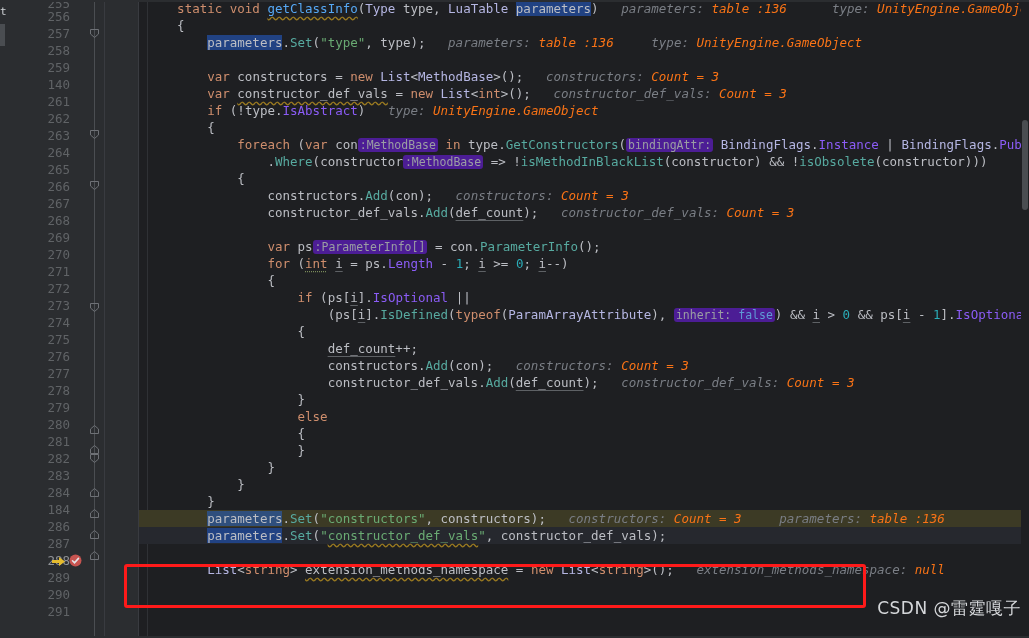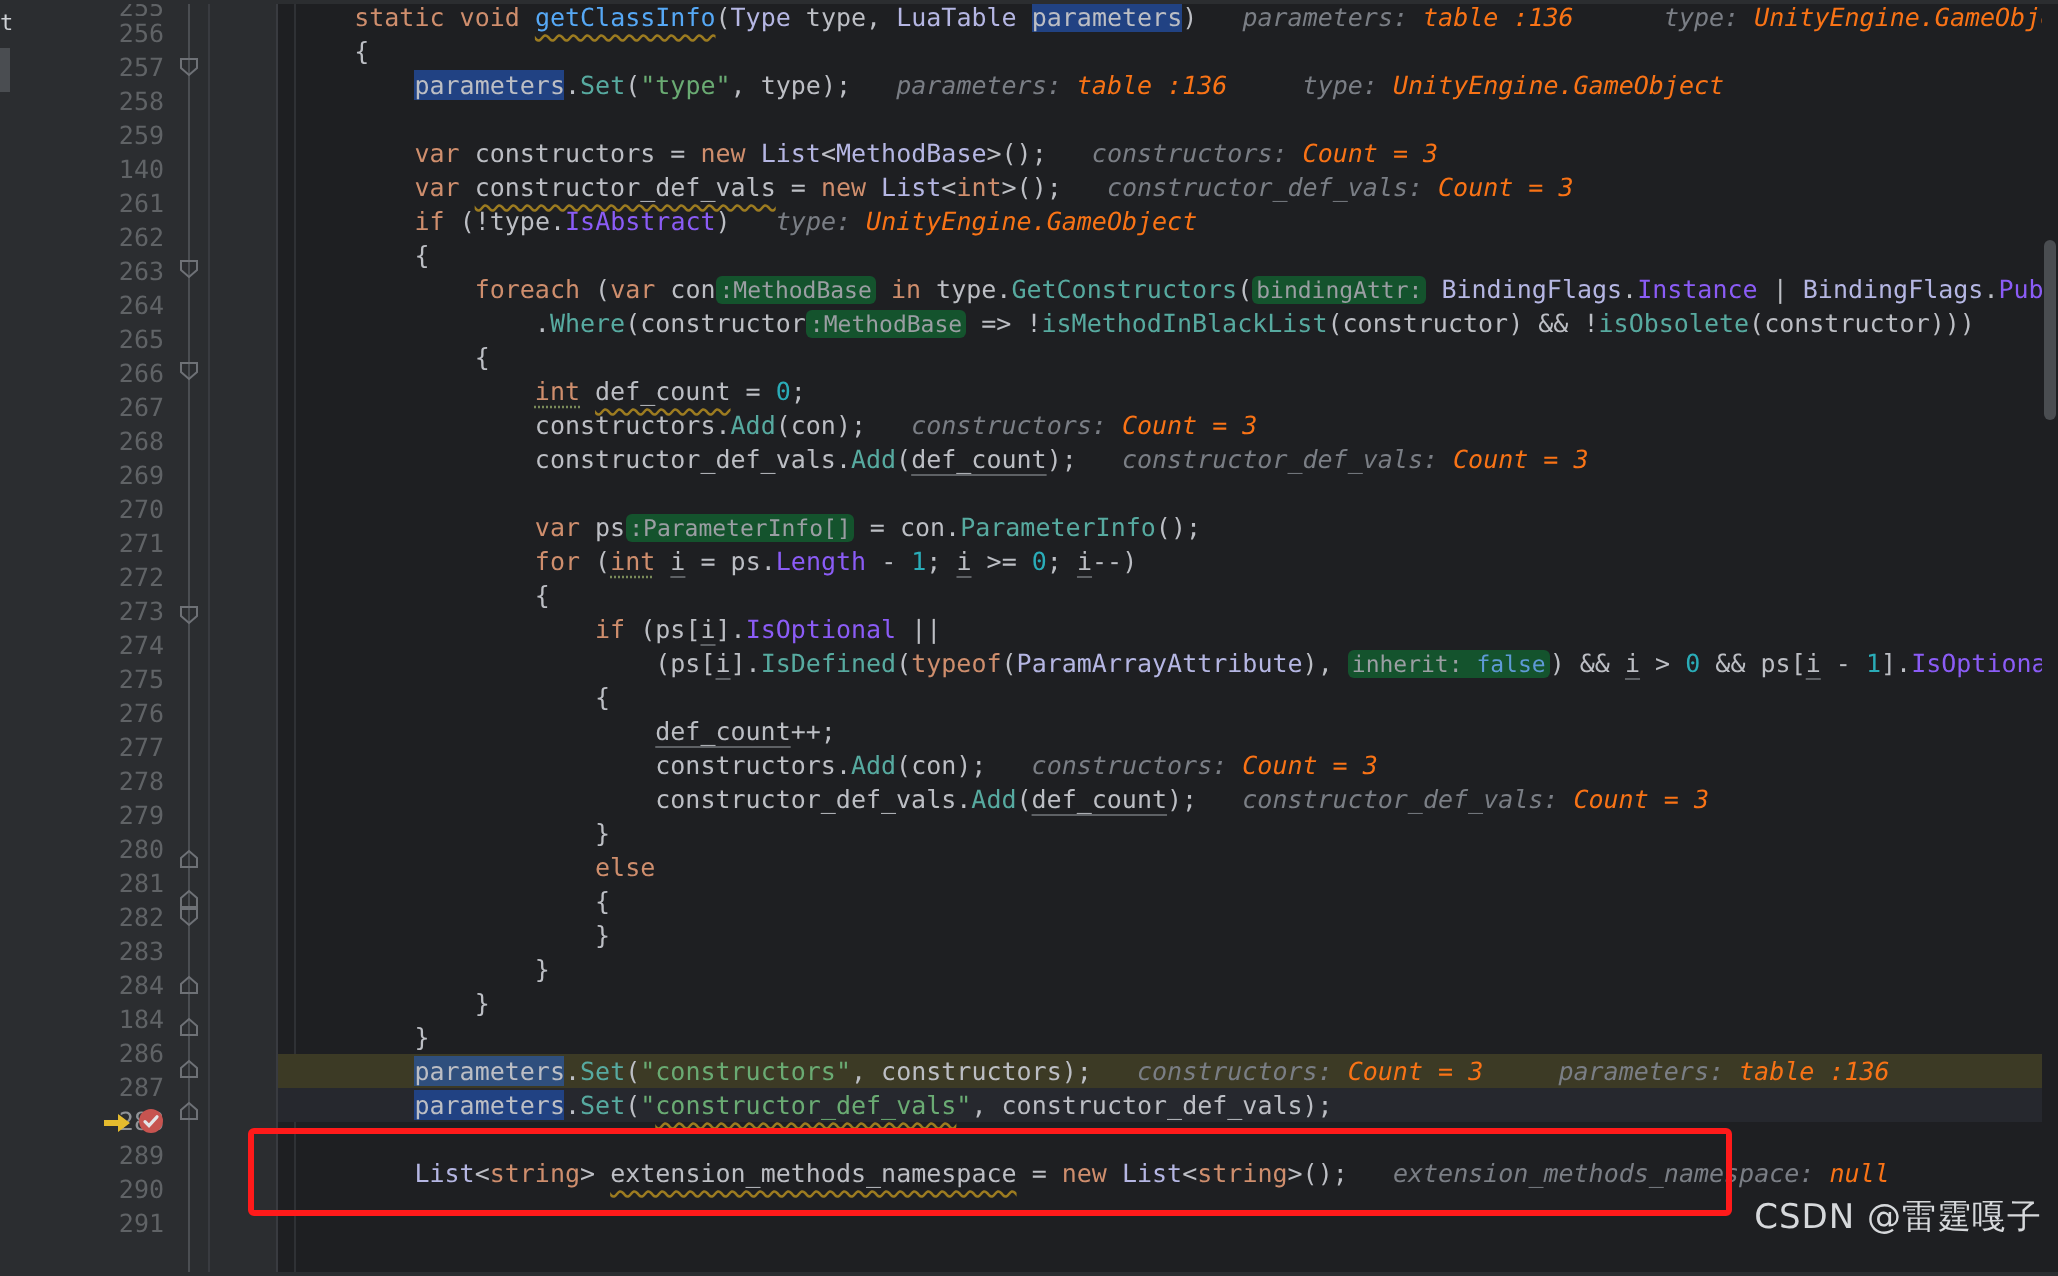--- a/index.html
+++ b/index.html
@@ -21,21 +21,21 @@
     position:absolute; left:0; top:24px; width:5px; height:22px;
     background:#4a4d51;
   }
   .far-left-strip .tab-letter {
     position:absolute; left:0px; top:5px; font-size:11px; color:#cfd2d6;
   }
 
   .gutter {
     width:131px; background:#2b2d30; position:relative; flex:none;
   }
-  .linenums { position:absolute; left:12px; top:0; width:68px; }
+  .linenums { position:absolute; left:0; top:0; width:68px; }
   .lnum {
     height:17px; line-height:17px; text-align:right;
     padding-right:6px; color:#606366; font-size:12.5px;
   }
   .lnum.exec { color:#8f9296; }
 
   .gutter-icons { position:absolute; left:40px; top:0; width:50px; }
   .gutter-icon-row { height:17px; position:relative; }
 
   
@@ -73,21 +73,21 @@
   .fld  { color:#8b5cf6; }
   .punc { color:#bcbec4; }
   .usage{ color:#868a91; font-family:"DejaVu Sans Mono","Liberation Mono",monospace; font-size:11.5px; }
 
   .hint {
     color:#7a7e85; font-style:italic;
   }
   .hint .hv { color:#f97316; font-style:italic; }
 
   .pchip {
-    background:#14532d; color:#9b9ea3; border-radius:3px;
+    background:#4c1d95; color:#9b9ea3; border-radius:3px;
     padding:0 2px; font-style:normal; font-size:11.5px;
   }
   .pchip .pv { color:#5f9ad6; }
 
   .sel-token { background:#214283; }
   .sel-token-dim { background:#2f4f7d; }
 
   .warnu {
     text-decoration:underline wavy #9c7b20;
     text-decoration-skip-ink:none;
@@ -286,21 +286,20 @@
         <div class="line"><span style="white-space:pre">    </span><span class="punc">{</span></div>
         <div class="line"><span style="white-space:pre">        </span><span class="sel-token">parameters</span><span class="punc">.</span><span class="meth2">Set</span><span class="punc">(</span><span class="str">"type"</span><span class="punc">,</span> <span class="id">type</span><span class="punc">);</span><span class="hint">   parameters: <span class="hv">table :136</span>     type: <span class="hv">UnityEngine.GameObject</span></span></div>
         <div class="line"><span style="white-space:pre"></span></div>
         <div class="line"><span style="white-space:pre">        </span><span class="kw">var</span> <span class="id">constructors</span> <span class="punc">=</span> <span class="kw">new</span> <span class="typ">List</span><span class="punc">&lt;</span><span class="typ">MethodBase</span><span class="punc">&gt;();</span><span class="hint">   constructors: <span class="hv">Count = 3</span></span></div>
         <div class="line"><span style="white-space:pre">        </span><span class="kw">var</span> <span class="id warnu">constructor_def_vals</span> <span class="punc">=</span> <span class="kw">new</span> <span class="typ">List</span><span class="punc">&lt;</span><span class="kw">int</span><span class="punc">&gt;();</span><span class="hint">   constructor_def_vals: <span class="hv">Count = 3</span></span></div>
         <div class="line"><span style="white-space:pre">        </span><span class="kw">if</span> <span class="punc">(!</span><span class="id">type</span><span class="punc">.</span><span class="fld">IsAbstract</span><span class="punc">)</span><span class="hint">   type: <span class="hv">UnityEngine.GameObject</span></span></div>
         <div class="line"><span style="white-space:pre">        </span><span class="punc">{</span></div>
         <div class="line"><span style="white-space:pre">            </span><span class="kw">foreach</span> <span class="punc">(</span><span class="kw">var</span> <span class="id">con</span><span class="pchip">:MethodBase</span> <span class="kw">in</span> <span class="id">type</span><span class="punc">.</span><span class="meth2">GetConstructors</span><span class="punc">(</span><span class="pchip"><span class="pv2">bindingAttr:</span></span> <span class="typ">BindingFlags</span><span class="punc">.</span><span class="fld">Instance</span> <span class="punc">|</span> <span class="typ">BindingFlags</span><span class="punc">.</span><span class="fld">Public</span>  </div>
         <div class="line"><span style="white-space:pre">                </span><span class="punc">.</span><span class="meth2">Where</span><span class="punc">(</span><span class="id">constructor</span><span class="pchip">:MethodBase</span> <span class="punc">=&gt;</span> <span class="punc">!</span><span class="meth2">isMethodInBlackList</span><span class="punc">(</span><span class="id">constructor</span><span class="punc">)</span> <span class="punc">&amp;&amp;</span> <span class="punc">!</span><span class="meth2">isObsolete</span><span class="punc">(</span><span class="id">constructor</span><span class="punc">)))</span></div>
         <div class="line"><span style="white-space:pre">            </span><span class="punc">{</span></div>
-        <div class="line"><span style="white-space:pre">                </span><span class="kw dotu">int</span> <span class="id warnu">def_count</span> <span class="punc">=</span> <span class="num">0</span><span class="punc">;</span></div>
         <div class="line"><span style="white-space:pre">                </span><span class="id">constructors</span><span class="punc">.</span><span class="meth2">Add</span><span class="punc">(</span><span class="id">con</span><span class="punc">);</span><span class="hint">   constructors: <span class="hv">Count = 3</span></span></div>
         <div class="line"><span style="white-space:pre">                </span><span class="id">constructor_def_vals</span><span class="punc">.</span><span class="meth2">Add</span><span class="punc">(</span><span class="id idu">def_count</span><span class="punc">);</span><span class="hint">   constructor_def_vals: <span class="hv">Count = 3</span></span></div>
         <div class="line"><span style="white-space:pre"></span></div>
         <div class="line"><span style="white-space:pre">                </span><span class="kw">var</span> <span class="id">ps</span><span class="pchip">:ParameterInfo[]</span> <span class="punc">=</span> <span class="id">con</span><span class="punc">.</span><span class="meth2">ParameterInfo</span><span class="punc">();</span></div>
         <div class="line"><span style="white-space:pre">                </span><span class="kw">for</span> <span class="punc">(</span><span class="kw dotu">int</span> <span class="id idu">i</span> <span class="punc">=</span> <span class="id">ps</span><span class="punc">.</span><span class="fld">Length</span> <span class="punc">-</span> <span class="num">1</span><span class="punc">;</span> <span class="id idu">i</span> <span class="punc">&gt;=</span> <span class="num">0</span><span class="punc">;</span> <span class="id idu">i</span><span class="punc">--)</span></div>
         <div class="line"><span style="white-space:pre">                </span><span class="punc">{</span></div>
         <div class="line"><span style="white-space:pre">                    </span><span class="kw">if</span> <span class="punc">(</span><span class="id">ps</span><span class="punc">[</span><span class="id idu">i</span><span class="punc">].</span><span class="fld">IsOptional</span> <span class="punc">||</span></div>
         <div class="line"><span style="white-space:pre">                        </span><span class="punc">(</span><span class="id">ps</span><span class="punc">[</span><span class="id idu">i</span><span class="punc">].</span><span class="meth2">IsDefined</span><span class="punc">(</span><span class="kw">typeof</span><span class="punc">(</span><span class="typ">ParamArrayAttribute</span><span class="punc">),</span> <span class="pchip">inherit:<span class="pv"> false</span></span><span class="punc">)</span> <span class="punc">&amp;&amp;</span> <span class="id idu">i</span> <span class="punc">&gt;</span> <span class="num">0</span> <span class="punc">&amp;&amp;</span> <span class="id">ps</span><span class="punc">[</span><span class="id idu">i</span> <span class="punc">-</span> <span class="num">1</span><span class="punc">].</span><span class="fld">IsOptional</span></div>
         <div class="line"><span style="white-space:pre">                    </span><span class="punc">{</span></div>
         <div class="line"><span style="white-space:pre">                        </span><span class="id idu">def_count</span><span class="punc">++;</span></div>

